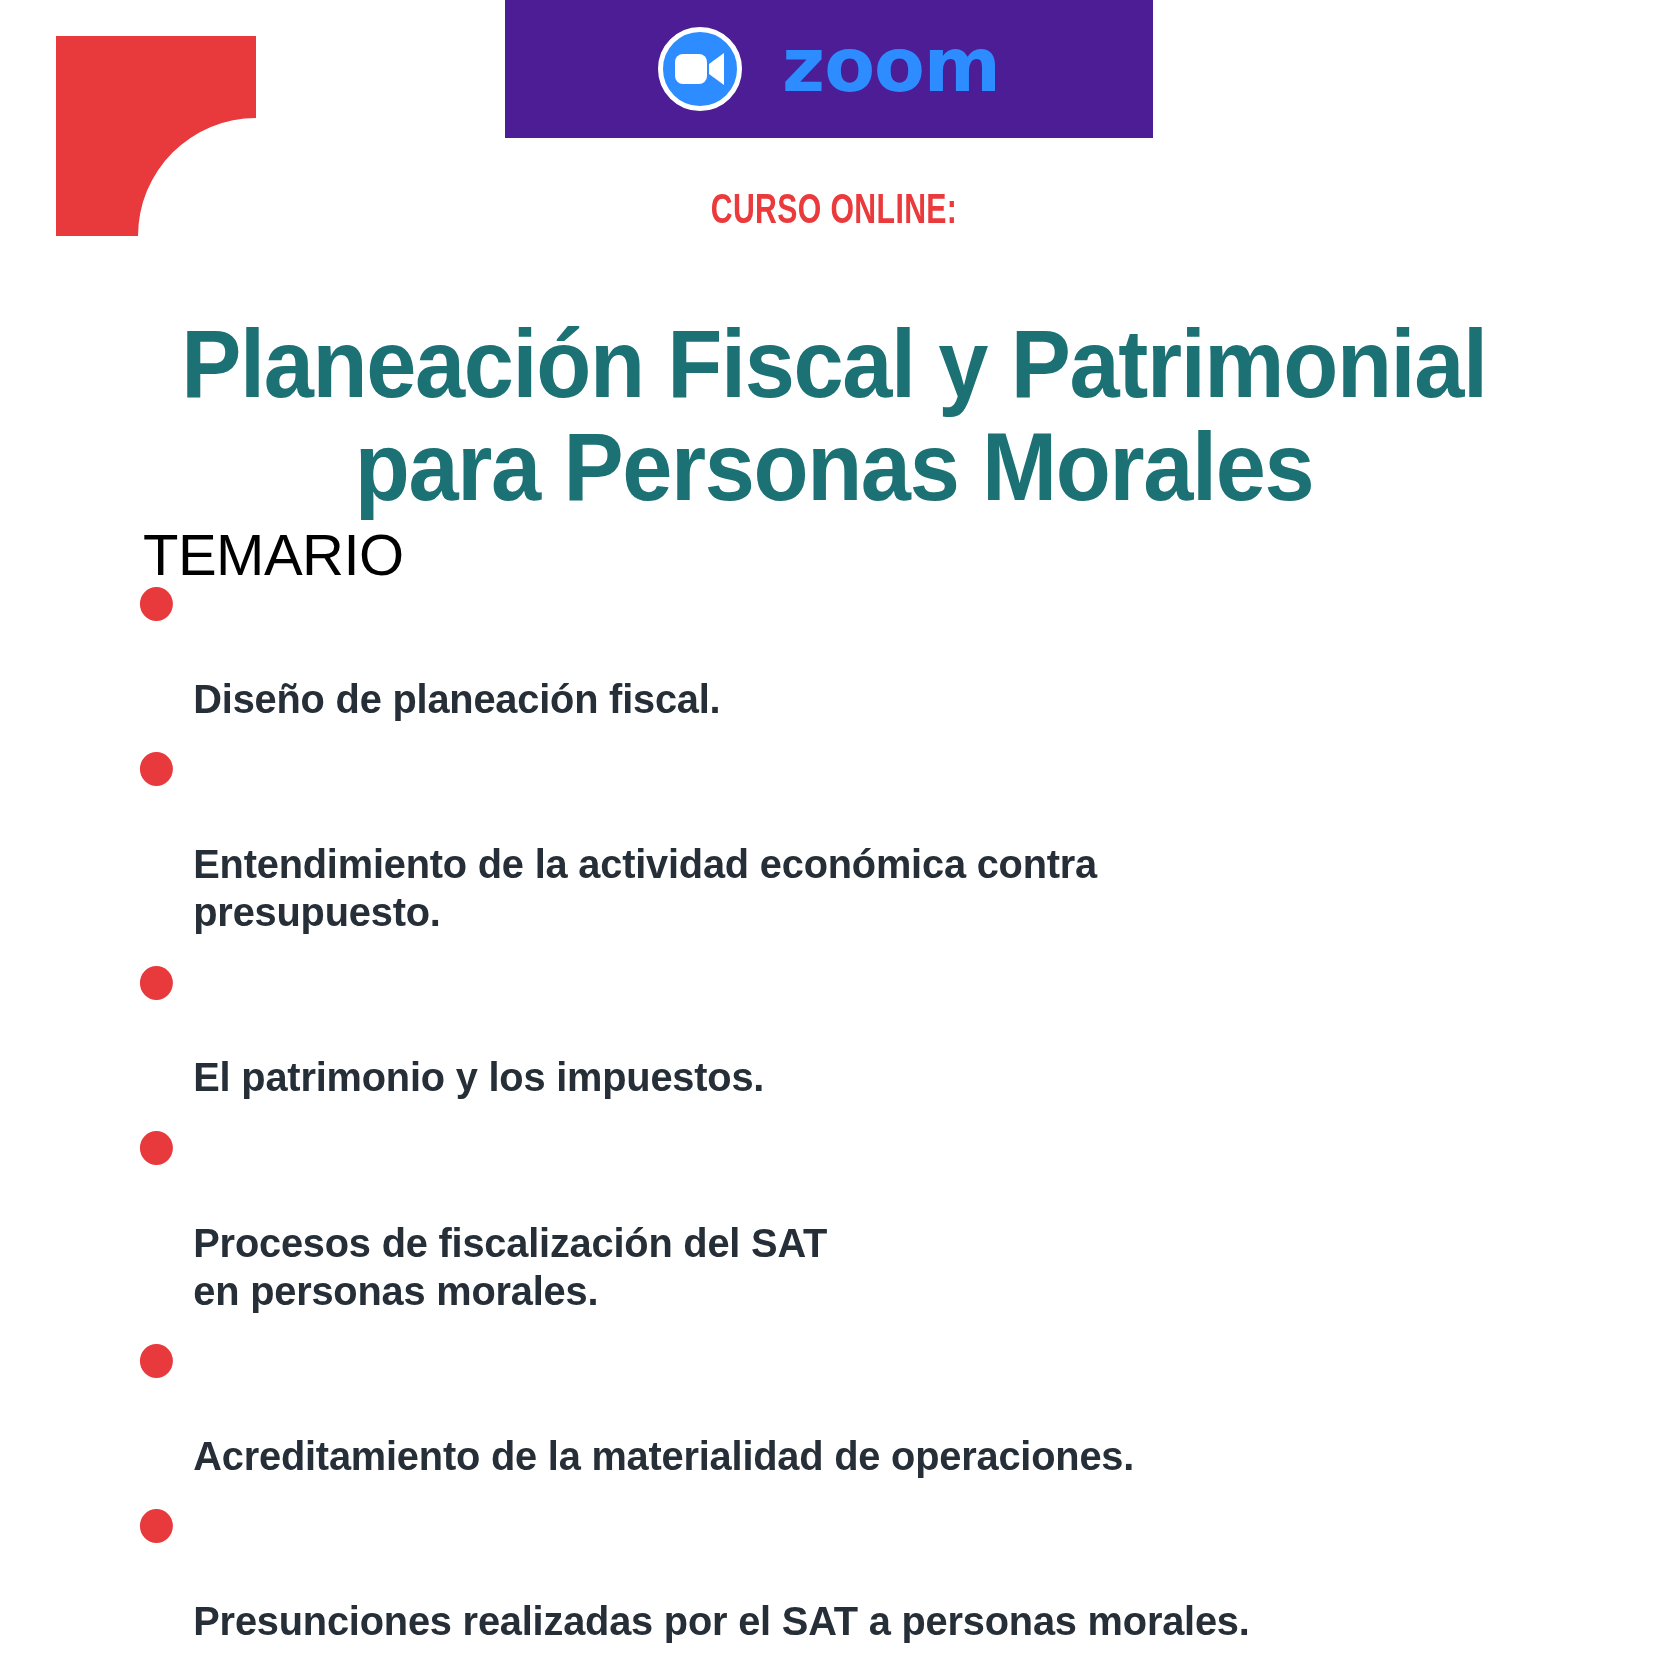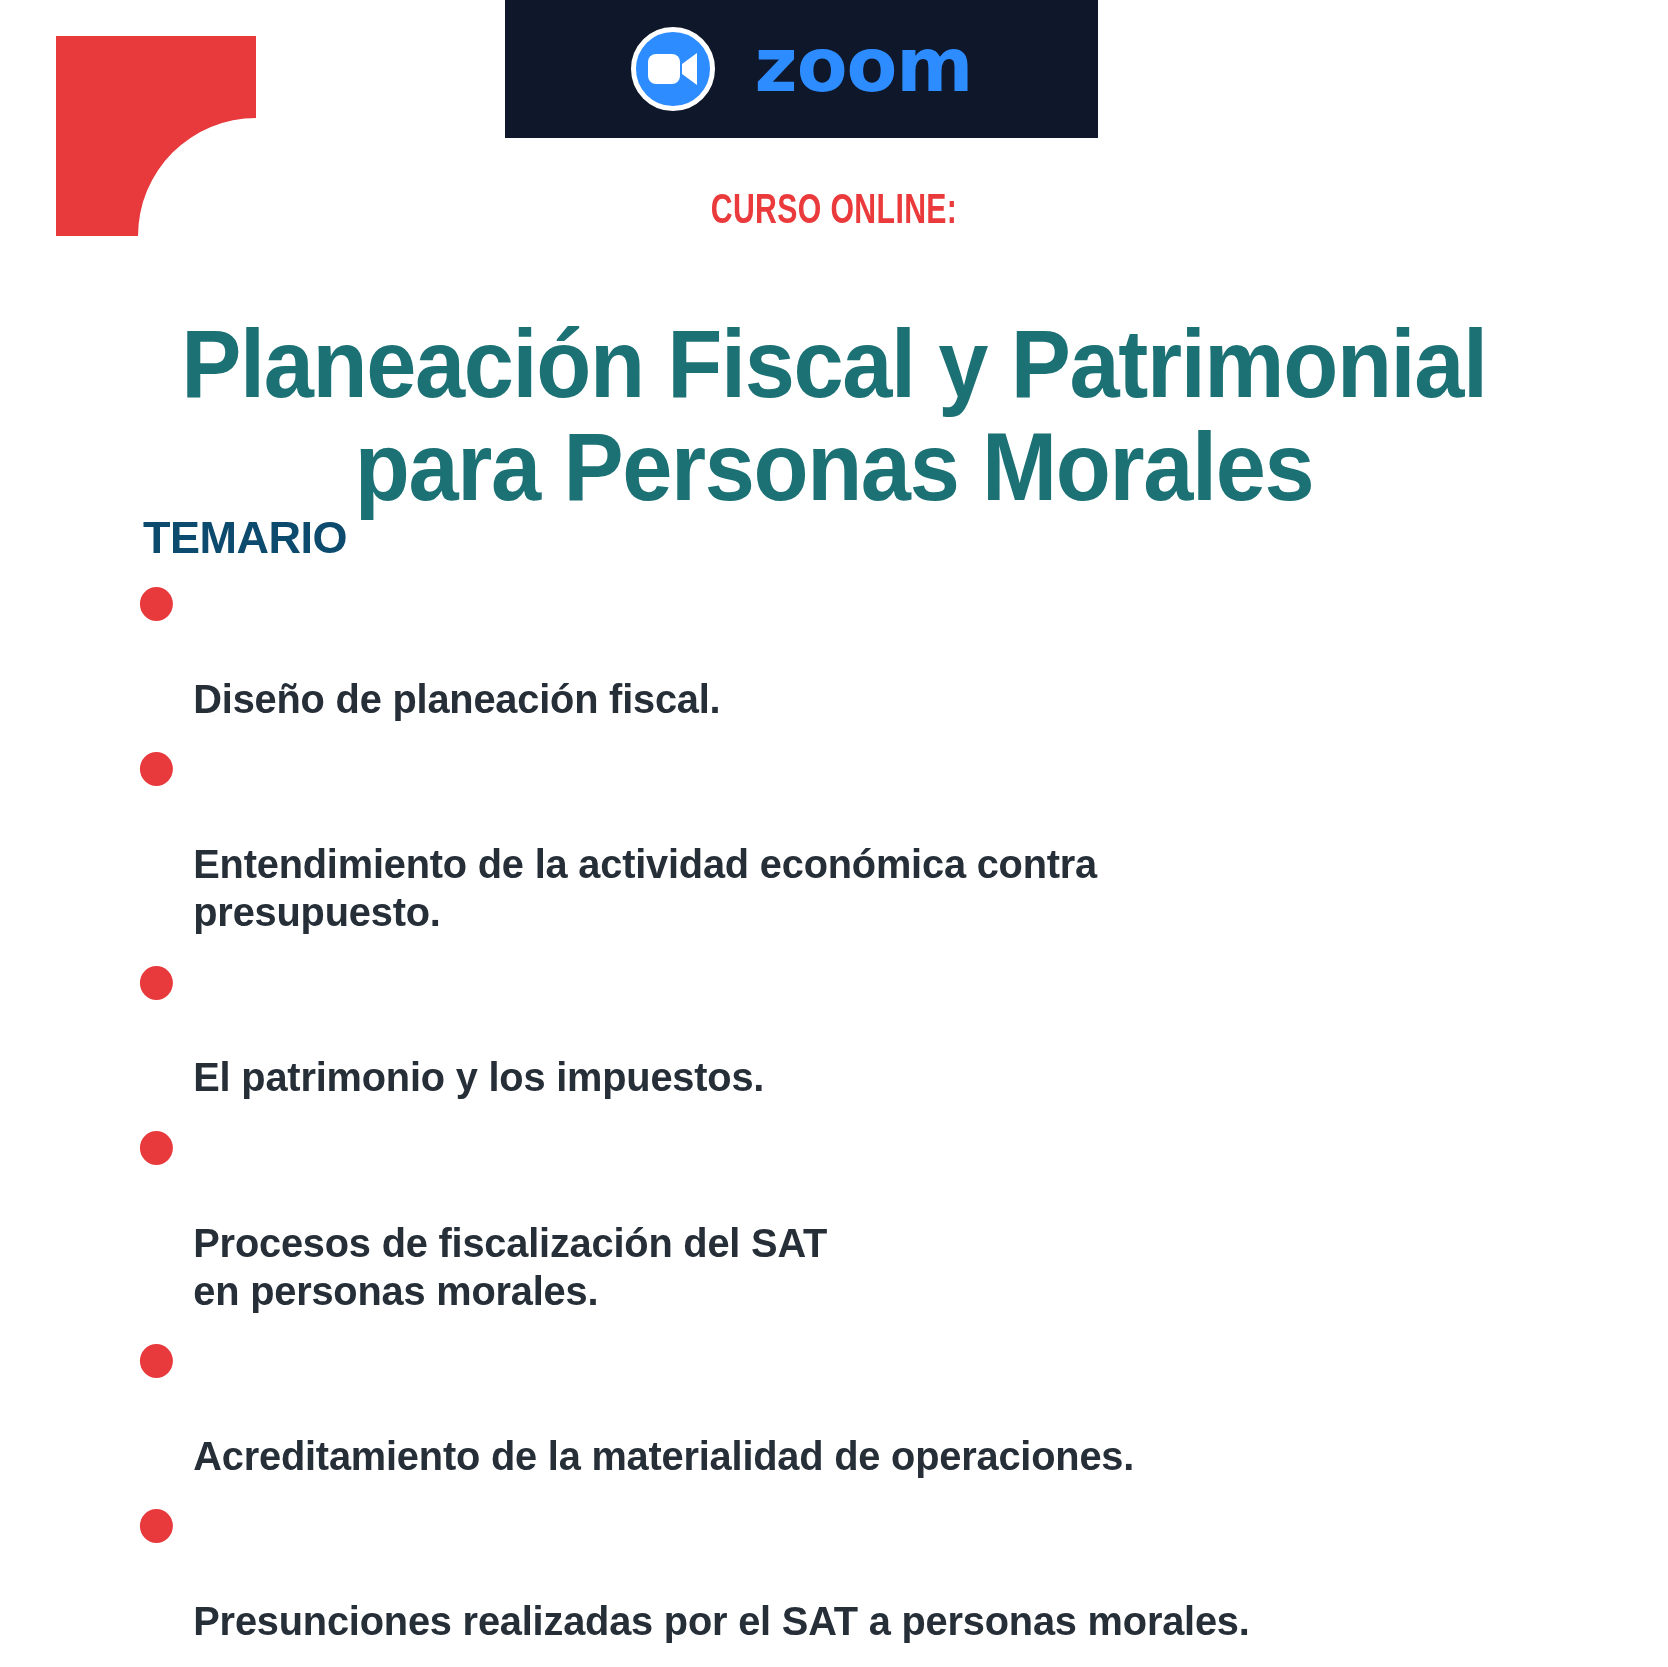--- a/index.html
+++ b/index.html
@@ -23,23 +23,23 @@
     top: 36px;
     width: 200px;
     height: 200px;
   }
 
   
   #zoom-banner {
     position: absolute;
     left: 505px;
     top: 0px;
-    width: 593px;
+    width: 648px;
     height: 138px;
-    background: #0f172a;
+    background: #4c1d95;
     display: flex;
     align-items: center;
     justify-content: center;
     gap: 40px;
   }
   #zoom-logo-mark {
     width: 84px;
     height: 84px;
     border-radius: 50%;
     background: #2D8CFF;
@@ -94,23 +94,23 @@
     white-space: pre-line;
     transform: scaleX(0.93);
     transform-origin: center top;
   }
 
   
   #temario-heading {
     position: absolute;
     top: 478px;
     left: 143px;
-    color: #0c4a6e;
-    font-weight: 700;
-    font-size: 45px;
+    color: #000000;
+    font-weight: 400;
+    font-size: 58px;
     letter-spacing: -0.5px;
     line-height: 1;
   }
 
   
   #topic-list {
     position: absolute;
     top: 578px;
     left: 137px;
     width: 1450px;

